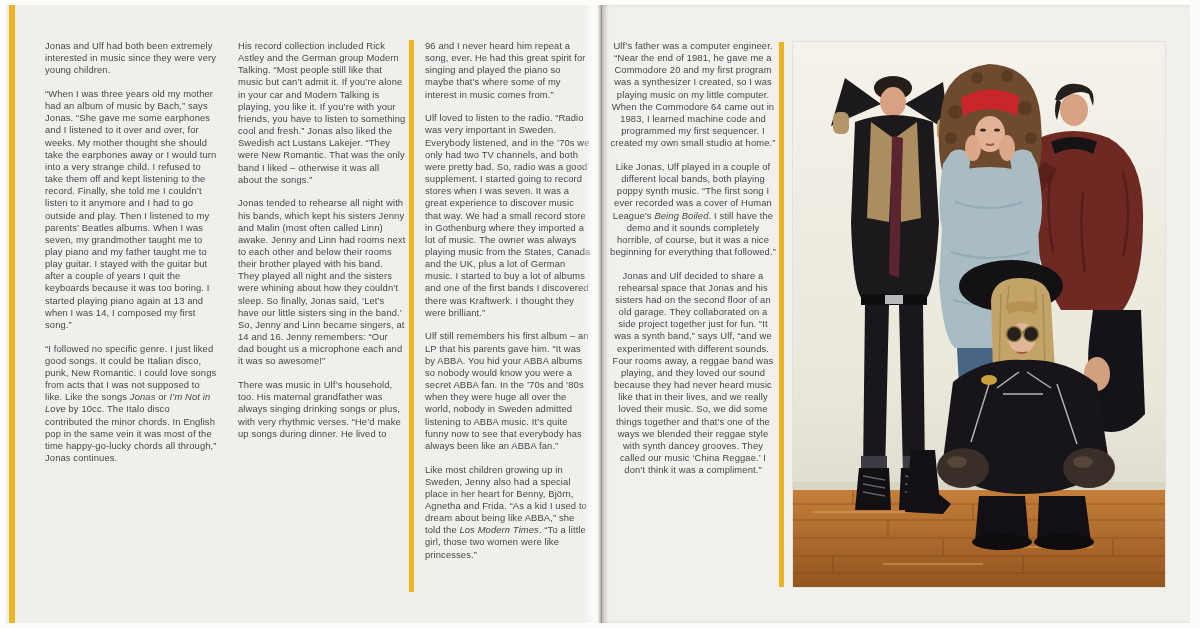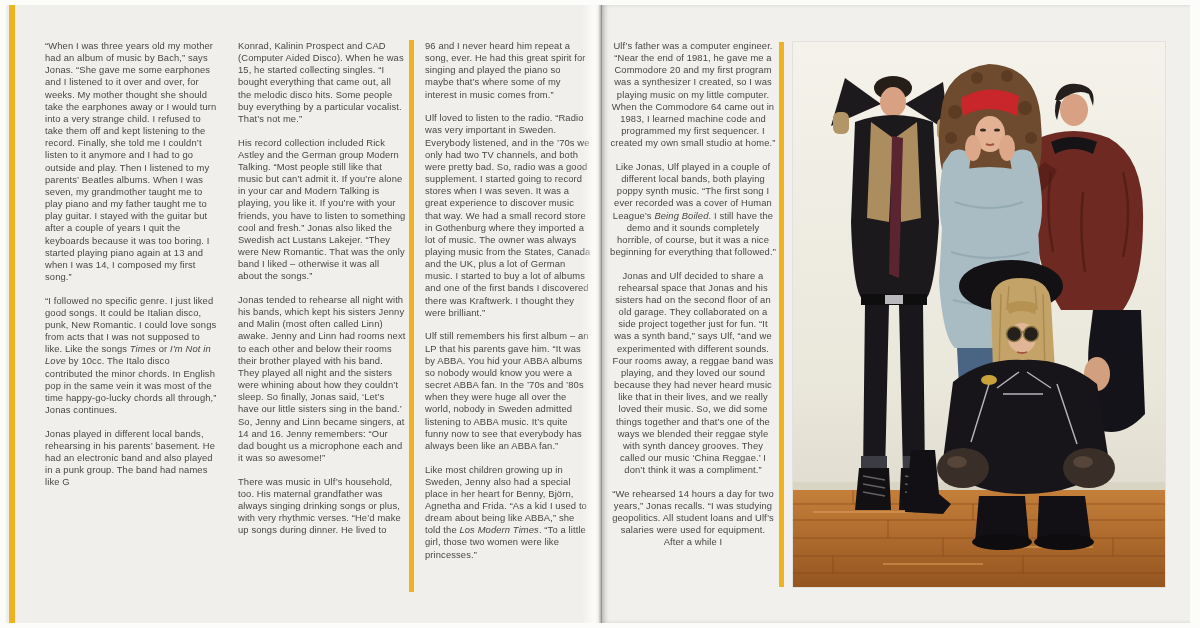--- a/index.html
+++ b/index.html
@@ -30,26 +30,25 @@
   figure.photo svg{display:block;width:100%;height:100%;}
 </style>
 </head>
 <body>
 
 <div class="canvas">
 
   <div class="page left">
     <div class="stripe full"></div>
     <div class="col c1">
+        <p>Jonas and Ulf had both been extremely interested in music since they were very young children.</p>
         <p>“When I was three years old my mother had an album of music by Bach,” says Jonas. “She gave me some earphones and I listened to it over and over, for weeks. My mother thought she should take the earphones away or I would turn into a very strange child. I refused to take them off and kept listening to the record. Finally, she told me I couldn’t listen to it anymore and I had to go outside and play. Then I listened to my parents’ Beatles albums. When I was seven, my grandmother taught me to play piano and my father taught me to play guitar. I stayed with the guitar but after a couple of years I quit the keyboards because it was too boring. I started playing piano again at 13 and when I was 14, I composed my first song.”</p>
-        <p>“I followed no specific genre. I just liked good songs. It could be Italian disco, punk, New Romantic. I could love songs from acts that I was not supposed to like. Like the songs <i>Times</i> or <i>I’m Not in Love</i> by 10cc. The Italo disco contributed the minor chords. In English pop in the same vein it was most of the time happy-go-lucky chords all through,” Jonas continues.</p>
-        <p>Jonas played in different local bands, rehearsing in his parents’ basement. He had an electronic band and also played in a punk group. The band had names like G</p>
+        <p>“I followed no specific genre. I just liked good songs. It could be Italian disco, punk, New Romantic. I could love songs from acts that I was not supposed to like. Like the songs <i>Jonas</i> or <i>I’m Not in Love</i> by 10cc. The Italo disco contributed the minor chords. In English pop in the same vein it was most of the time happy-go-lucky chords all through,” Jonas continues.</p>
       </div>
     <div class="col c2">
-        <p>Konrad, Kalinin Prospect and CAD (Computer Aided Disco). When he was 15, he started collecting singles. “I bought everything that came out, all the melodic disco hits. Some people buy everything by a particular vocalist. That’s not me.”</p>
         <p>His record collection included Rick Astley and the German group Modern Talking. “Most people still like that music but can’t admit it. If you’re alone in your car and Modern Talking is playing, you like it. If you’re with your friends, you have to listen to something cool and fresh.” Jonas also liked the Swedish act Lustans Lakejer. “They were New Romantic. That was the only band I liked – otherwise it was all about the songs.”</p>
         <p>Jonas tended to rehearse all night with his bands, which kept his sisters Jenny and Malin (most often called Linn) awake. Jenny and Linn had rooms next to each other and below their rooms their brother played with his band. They played all night and the sisters were whining about how they couldn’t sleep. So finally, Jonas said, ‘Let’s have our little sisters sing in the band.’ So, Jenny and Linn became singers, at 14 and 16. Jenny remembers: “Our dad bought us a microphone each and it was so awesome!”</p>
         <p>There was music in Ulf’s household, too. His maternal grandfather was always singing drinking songs or plus, with very rhythmic verses. “He’d make up songs during dinner. He lived to</p>
       </div>
     <div class="stripe mid"></div>
     <div class="col c3">
         <p>96 and I never heard him repeat a song, ever. He had this great spirit for singing and played the piano so maybe that’s where some of my interest in music comes from.”</p>
         <p>Ulf loved to listen to the radio. “Radio was very important in Sweden. Everybody listened, and in the ’70s we only had two TV channels, and both were pretty bad. So, radio was a good supplement. I started going to record stores when I was seven. It was a great experience to discover music that way. We had a small record store in Gothenburg where they imported a lot of music. The owner was always playing music from the States, Canada and the UK, plus a lot of German music. I started to buy a lot of albums and one of the first bands I discovered there was Kraftwerk. I thought they were brilliant.”</p>
         <p>Ulf still remembers his first album – an LP that his parents gave him. “It was by ABBA. You hid your ABBA albums so nobody would know you were a secret ABBA fan. In the ’70s and ’80s when they were huge all over the world, nobody in Sweden admitted listening to ABBA music. It’s quite funny now to see that everybody has always been like an ABBA fan.”</p>
         <p>Like most children growing up in Sweden, Jenny also had a special place in her heart for Benny, Björn, Agnetha and Frida. “As a kid I used to dream about being like ABBA,” she told the <i>Los Modern Times</i>. “To a little girl, those two women were like princesses.”</p>
@@ -57,21 +56,20 @@
     <div class="edge-fade"></div>
   </div>
 
   <div class="spine"></div>
 
   <div class="page right">
     <div class="col cr">
         <p>Ulf’s father was a computer engineer. “Near the end of 1981, he gave me a Commodore 20 and my first program was a synthesizer I created, so I was playing music on my little computer. When the Commodore 64 came out in 1983, I learned machine code and programmed my first sequencer. I created my own small studio at home.”</p>
         <p>Like Jonas, Ulf played in a couple of different local bands, both playing poppy synth music. “The first song I ever recorded was a cover of Human League’s <i>Being Boiled</i>. I still have the demo and it sounds completely horrible, of course, but it was a nice beginning for everything that followed.”</p>
         <p>Jonas and Ulf decided to share a rehearsal space that Jonas and his sisters had on the second floor of an old garage. They collaborated on a side project together just for fun. “It was a synth band,” says Ulf, “and we experimented with different sounds. Four rooms away, a reggae band was playing, and they loved our sound because they had never heard music like that in their lives, and we really loved their music. So, we did some things together and that’s one of the ways we blended their reggae style with synth dancey grooves. They called our music ‘China Reggae.’ I don’t think it was a compliment.”</p>
-        <p>“We rehearsed 14 hours a day for two years,” Jonas recalls. “I was studying geopolitics. All student loans and Ulf’s salaries were used for equipment. After a while I</p>
       </div>
     <div class="stripe photo-stripe"></div>
 
     <figure class="photo" aria-label="Band photo: four young people posed against a pale wall on a wooden floor — a man in a black jacket with arms raised, a woman with curly hair, red headband and hands on her cheeks, a man in a maroon bomber jacket, and a blonde woman in round sunglasses and black leather jacket crouching in front.">
       <svg viewBox="0 0 372 545" preserveAspectRatio="none">
         <defs>
           <linearGradient id="wallG" x1="0" y1="0" x2="0" y2="1">
             <stop offset="0" stop-color="#f4f2ea"></stop>
             <stop offset="0.75" stop-color="#eae8db"></stop>
             <stop offset="1" stop-color="#e0ddd0"></stop>

